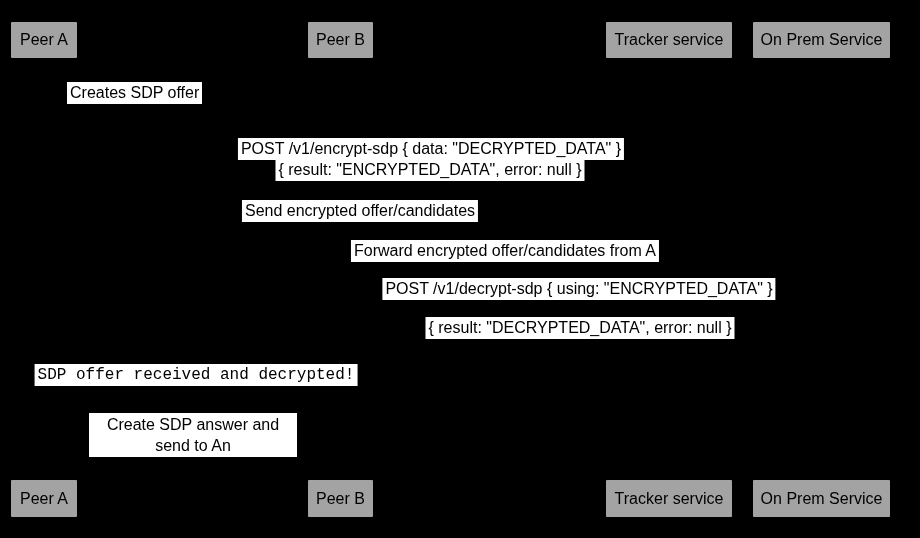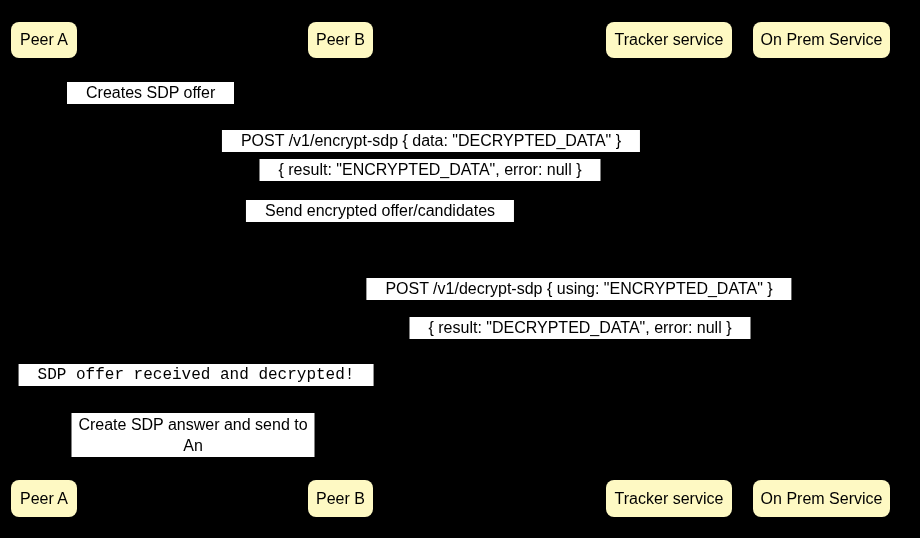--- a/index.html
+++ b/index.html
@@ -10,49 +10,49 @@
   .canvas {
     position: relative;
     width: 920px;
     height: 538px;
     background: #000000;
     overflow: hidden;
     font-family: "Liberation Sans", sans-serif;
   }
   .actor-box {
     position: absolute;
-    background: #fef9c3;
+    background: #a3a3a3;
     color: #000000;
     display: flex;
     align-items: center;
     justify-content: center;
     font-size: 16px;
     height: 36px;
     box-sizing: border-box;
-    border-radius: 8px;
+    border-radius: 1px;
   }
   .actor-box.bottom { height: 37px; }
   .msg {
     position: absolute;
     background: #ffffff;
     color: #000000;
     font-size: 16px;
     line-height: 20px;
-    padding: 1px 19px;
+    padding: 1px 3px;
     white-space: nowrap;
   }
   .msg.centered { transform: translateX(-50%); }
   .note {
     position: absolute;
     background: #ffffff;
     color: #000000;
     font-size: 16px;
     line-height: 21px;
     text-align: center;
-    width: 243px;
+    width: 208px;
     padding: 1px 0;
     transform: translateX(-50%);
   }
 </style>
 </head>
 <body>
 
 <div class="canvas">
 
   <div class="actor-box" style="left:11px; top:22px; width:66px;">
@@ -63,26 +63,27 @@
   </div>
   <div class="actor-box" style="left:606px; top:22px; width:126px;">
     <span>Tracker service</span>
   </div>
   <div class="actor-box" style="left:753px; top:22px; width:137px;">
     <span>On Prem Service</span>
   </div>
 
   <div class="msg" style="left:67px; top:82px;">Creates SDP offer</div>
 
-  <div class="msg centered" style="left:431px; top:130px;">POST /v1/encrypt-sdp { data: "DECRYPTED_DATA" }</div>
+  <div class="msg centered" style="left:431px; top:138px;">POST /v1/encrypt-sdp { data: "DECRYPTED_DATA" }</div>
 
   <div class="msg centered" style="left:430px; top:159px;">{ result: "ENCRYPTED_DATA", error: null }</div>
 
-  <div class="msg centered" style="left:360px; top:200px;margin-left:20px;">Send encrypted offer/candidates</div>
+  <div class="msg centered" style="left:360px; top:200px;">Send encrypted offer/candidates</div>
 
+  <div class="msg centered" style="left:505px; top:240px;">Forward encrypted offer/candidates from A</div>
 
   <div class="msg centered" style="left:579px; top:278px;">POST /v1/decrypt-sdp { using: "ENCRYPTED_DATA" }</div>
 
   <div class="msg centered" style="left:580px; top:317px;">{ result: "DECRYPTED_DATA", error: null }</div>
 
   <div class="msg centered" style="left:196px; top:364px;font-family:Liberation Mono, monospace;">SDP offer received and decrypted!</div>
 
   <div class="note" style="left:193px; top:413px;">
     <div>Create SDP answer and send to An</div>
   </div>

